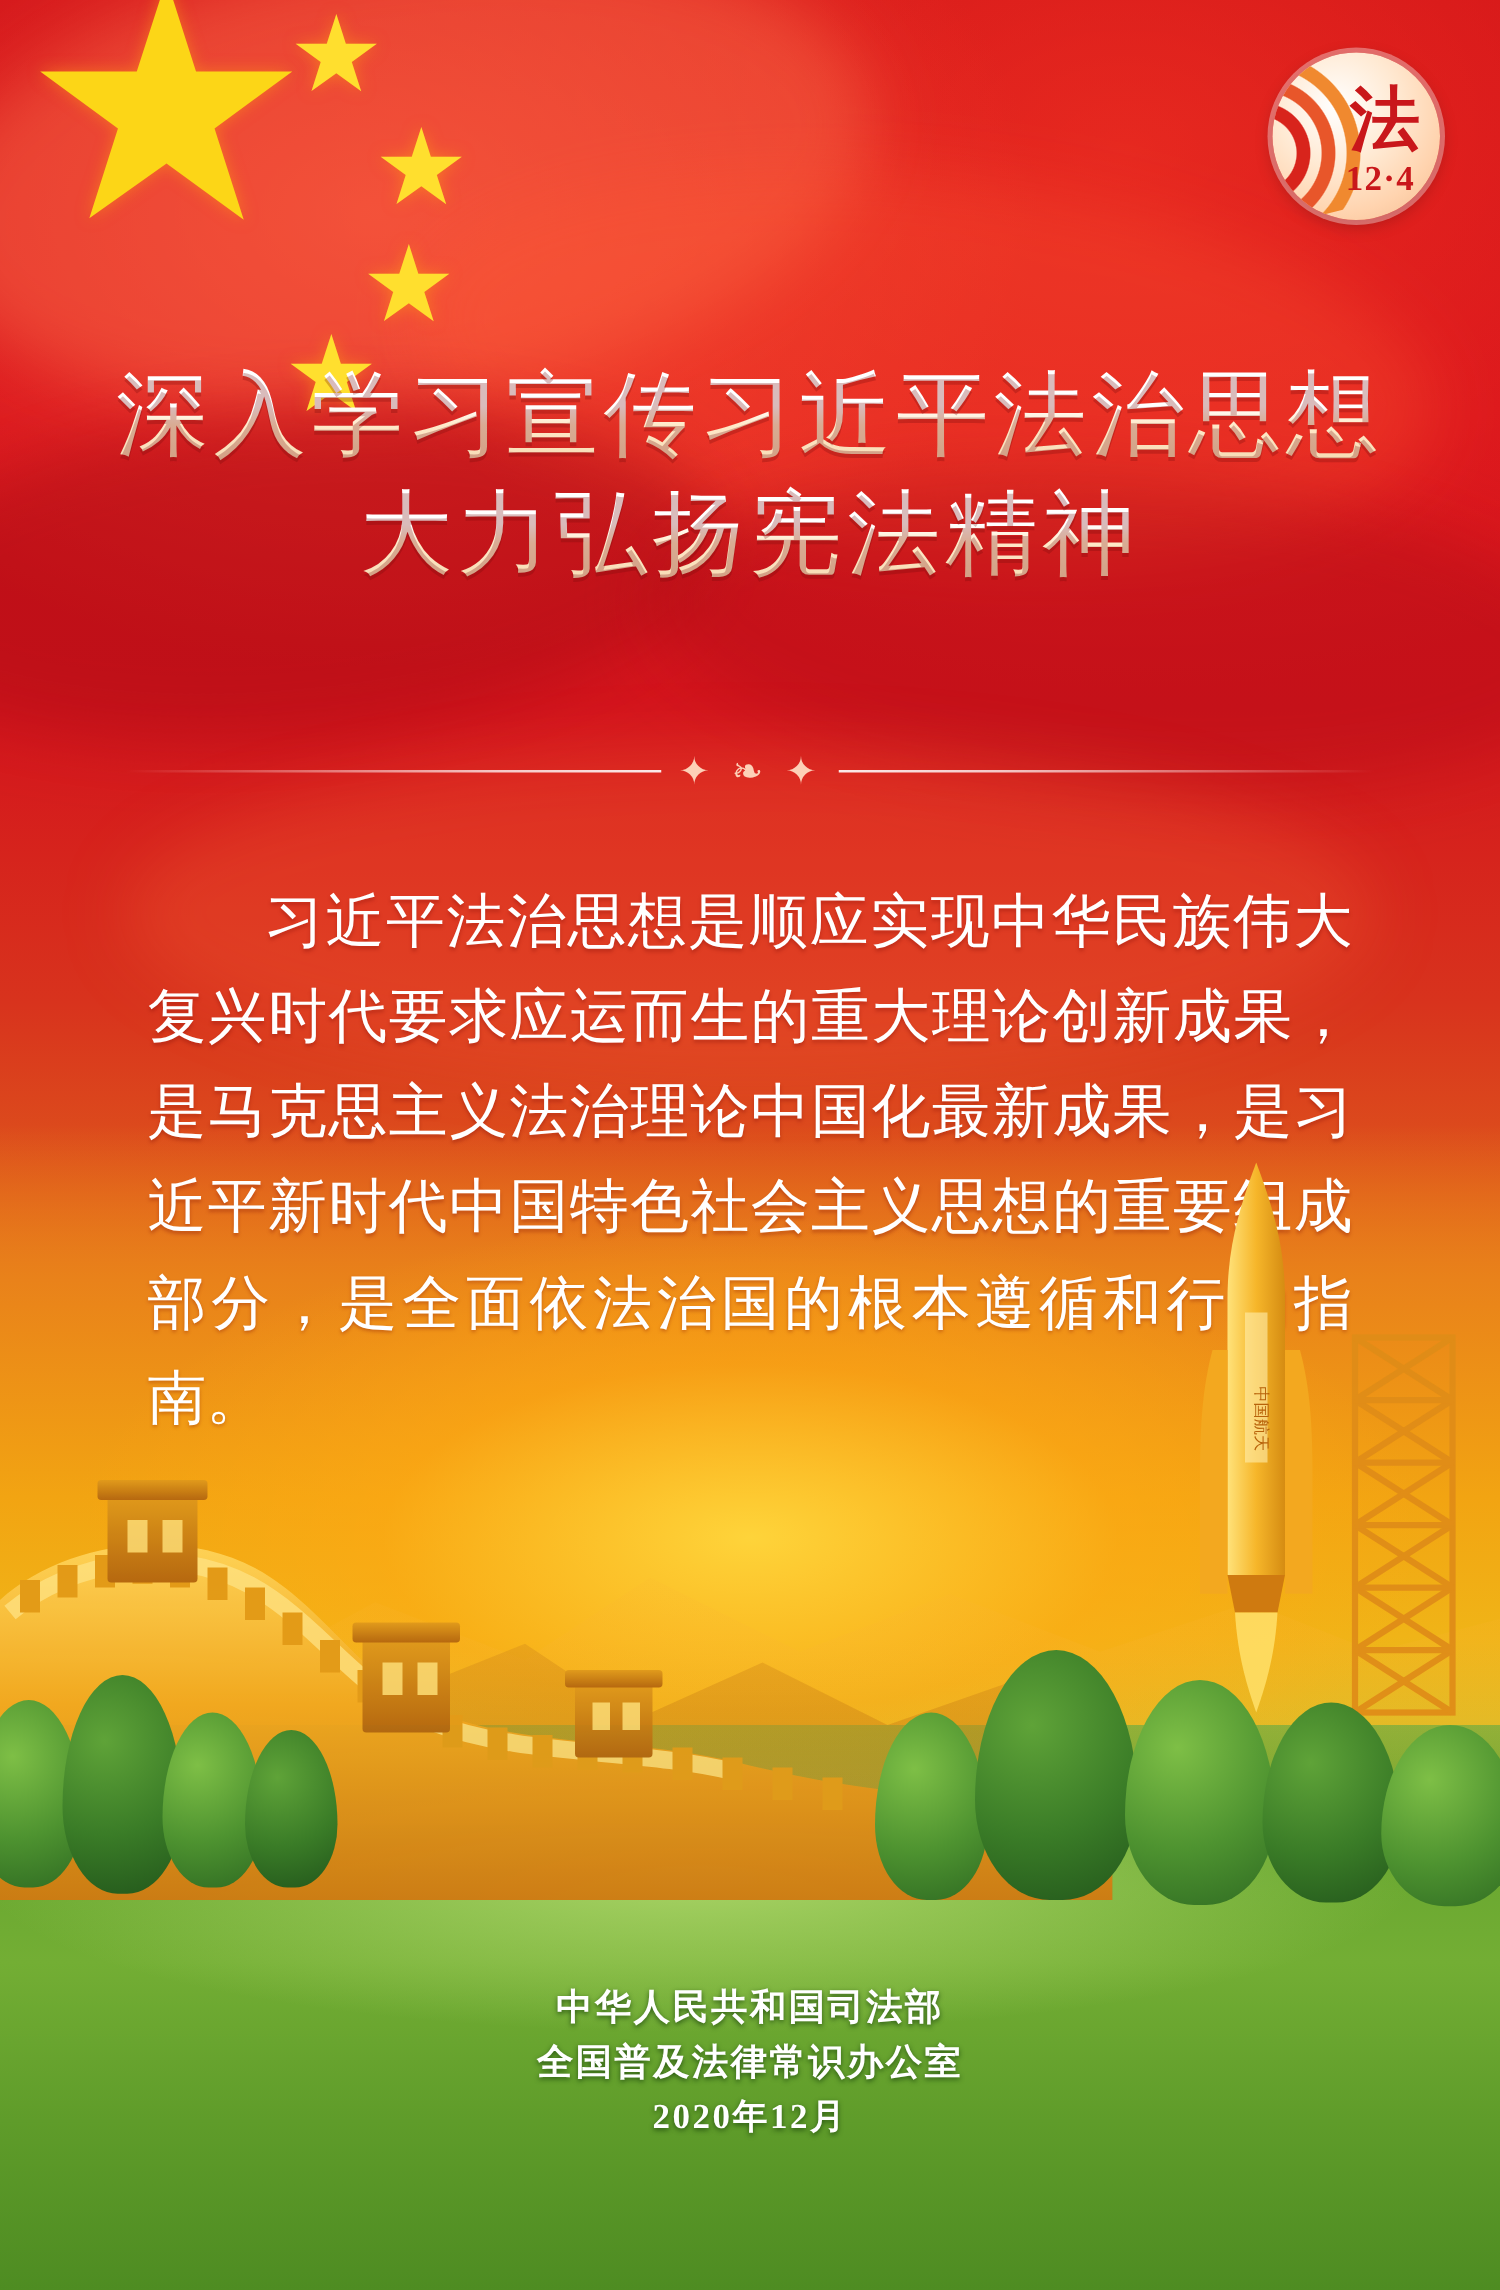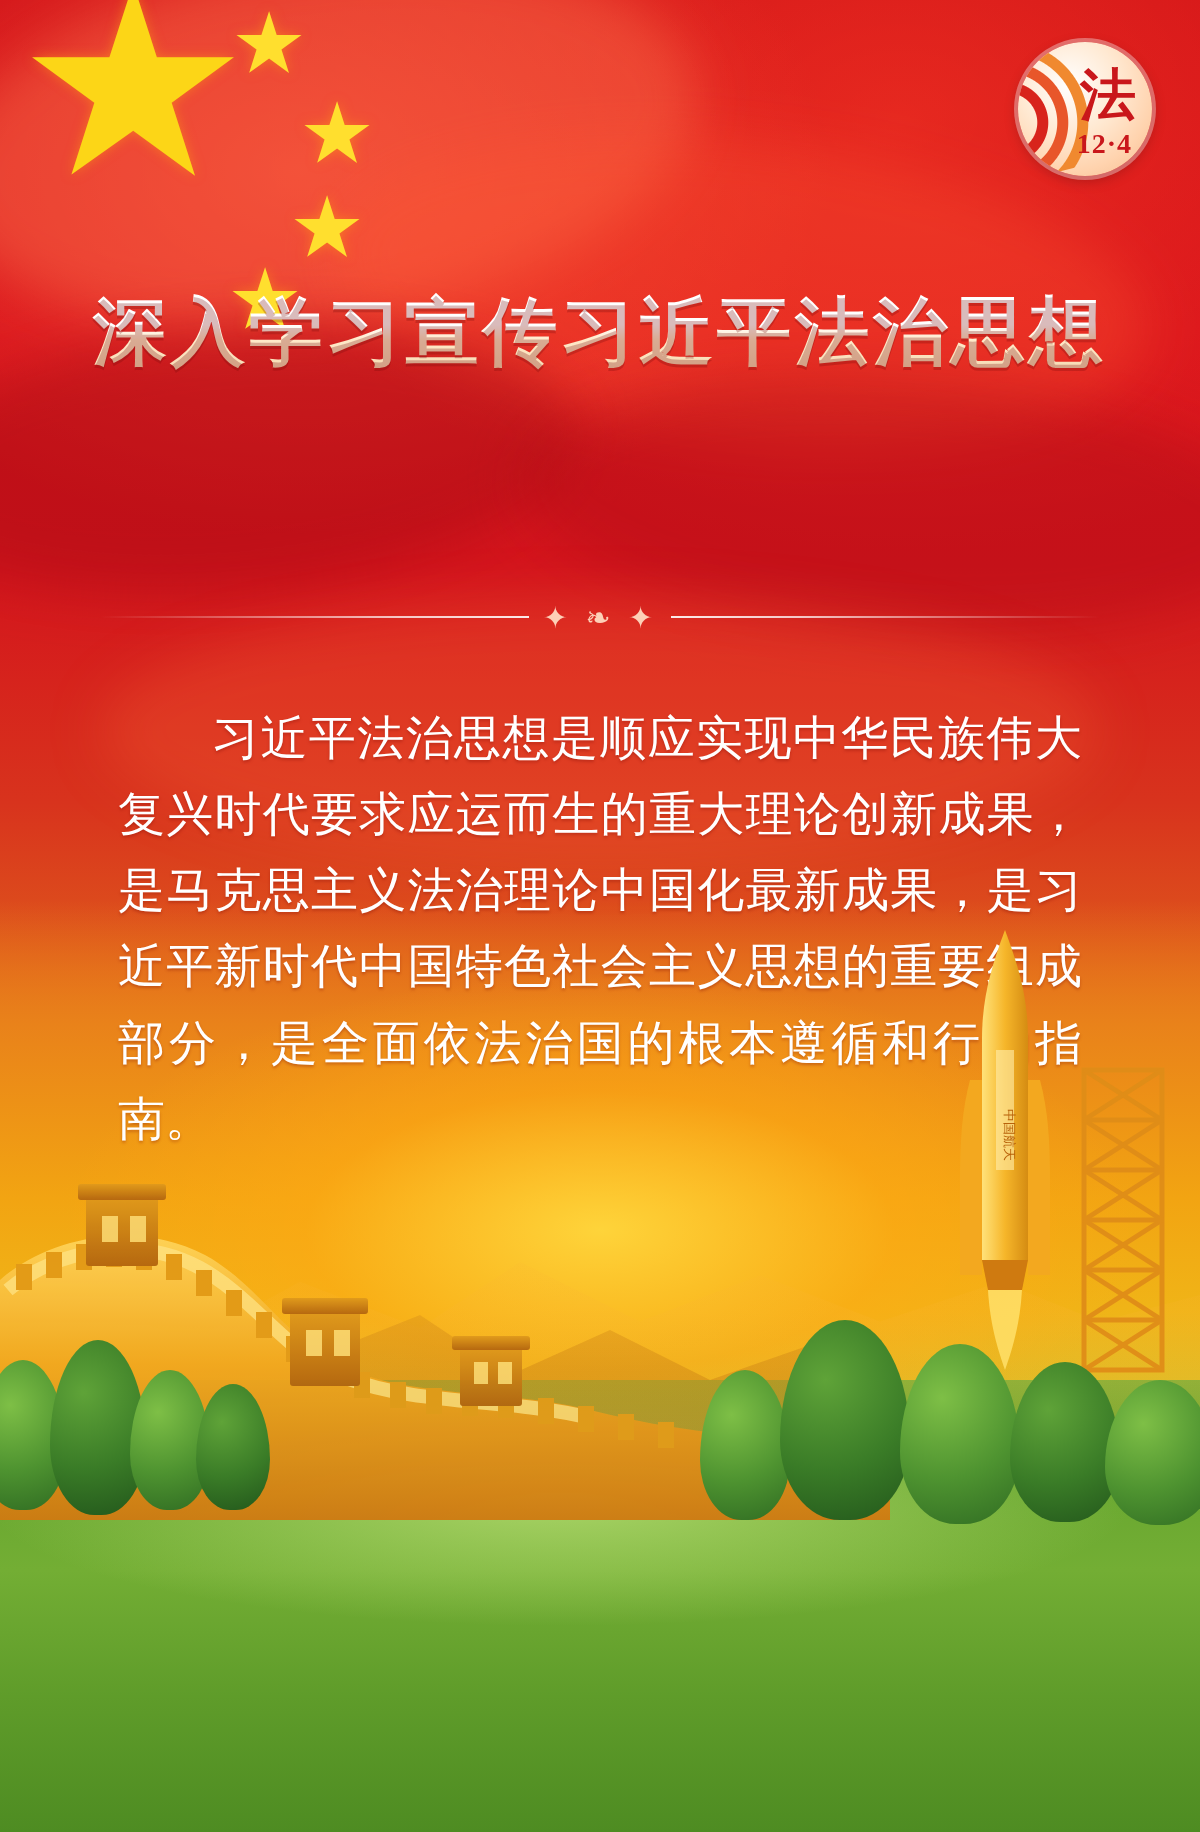--- a/index.html
+++ b/index.html
@@ -84,21 +84,21 @@
     font-size:28px;font-weight:700;color:#c9171b;
     font-family:"Liberation Serif", serif;letter-spacing:1px;
   }
 
   
   .headline{
     position:absolute;left:0;top:285px;width:1200px;text-align:center;
   }
   .headline .line{
     font-family:"Liberation Sans", sans-serif;
-    font-weight:700;
+    font-weight:400;
     font-size:74px;
     letter-spacing:4px;
     line-height:1.28;
     background:linear-gradient(180deg,#ffffff 0%,#ffffff 42%,#ffe9c8 58%,#f3d6ad 100%);
     -webkit-background-clip:text;background-clip:text;color:transparent;
     text-shadow:0 3px 0 rgba(120,10,10,.28);
     display:block;
   }
 
   
@@ -188,20 +188,21 @@
   </div>
 
   <div class="emblem">
     <div class="swoosh"></div>
     <div class="fa">法</div>
     <div class="date">12·4</div>
   </div>
 
   <div class="headline">
     <span class="line">深入学习宣传习近平法治思想</span>
+    <span class="line">大力弘扬宪法精神</span>
   </div>
 
   <div class="divider">
     <div class="bar"></div>
     <div class="orn">✦ ❧ ✦</div>
     <div class="bar right"></div>
   </div>
 
   <div class="body-text">习近平法治思想是顺应实现中华民族伟大复兴时代要求应运而生的重大理论创新成果，是马克思主义法治理论中国化最新成果，是习近平新时代中国特色社会主义思想的重要组成部分，是全面依法治国的根本遵循和行动指南。</div>
 
@@ -318,14 +319,19 @@
     <div class="tree dark" style="left:50px;  top:40px;  width:96px;  height:175px;"></div>
     <div class="tree" style="left:130px; top:70px;  width:80px;  height:140px;"></div>
     <div class="tree dark" style="left:196px; top:84px;  width:74px;  height:126px;"></div>
     <div class="tree" style="left:700px; top:70px;  width:90px;  height:150px;"></div>
     <div class="tree dark" style="left:780px; top:20px;  width:130px; height:200px;"></div>
     <div class="tree" style="left:900px; top:44px;  width:120px; height:180px;"></div>
     <div class="tree dark" style="left:1010px;top:62px;  width:110px; height:160px;"></div>
     <div class="tree" style="left:1105px;top:80px;  width:110px; height:145px;"></div>
   </div>
 
+  <div class="footer">
+    <div class="f1">中华人民共和国司法部</div>
+    <div class="f2">全国普及法律常识办公室</div>
+    <div class="f3">2020年12月</div>
+  </div>
 
 </div>
 
 </body></html>

